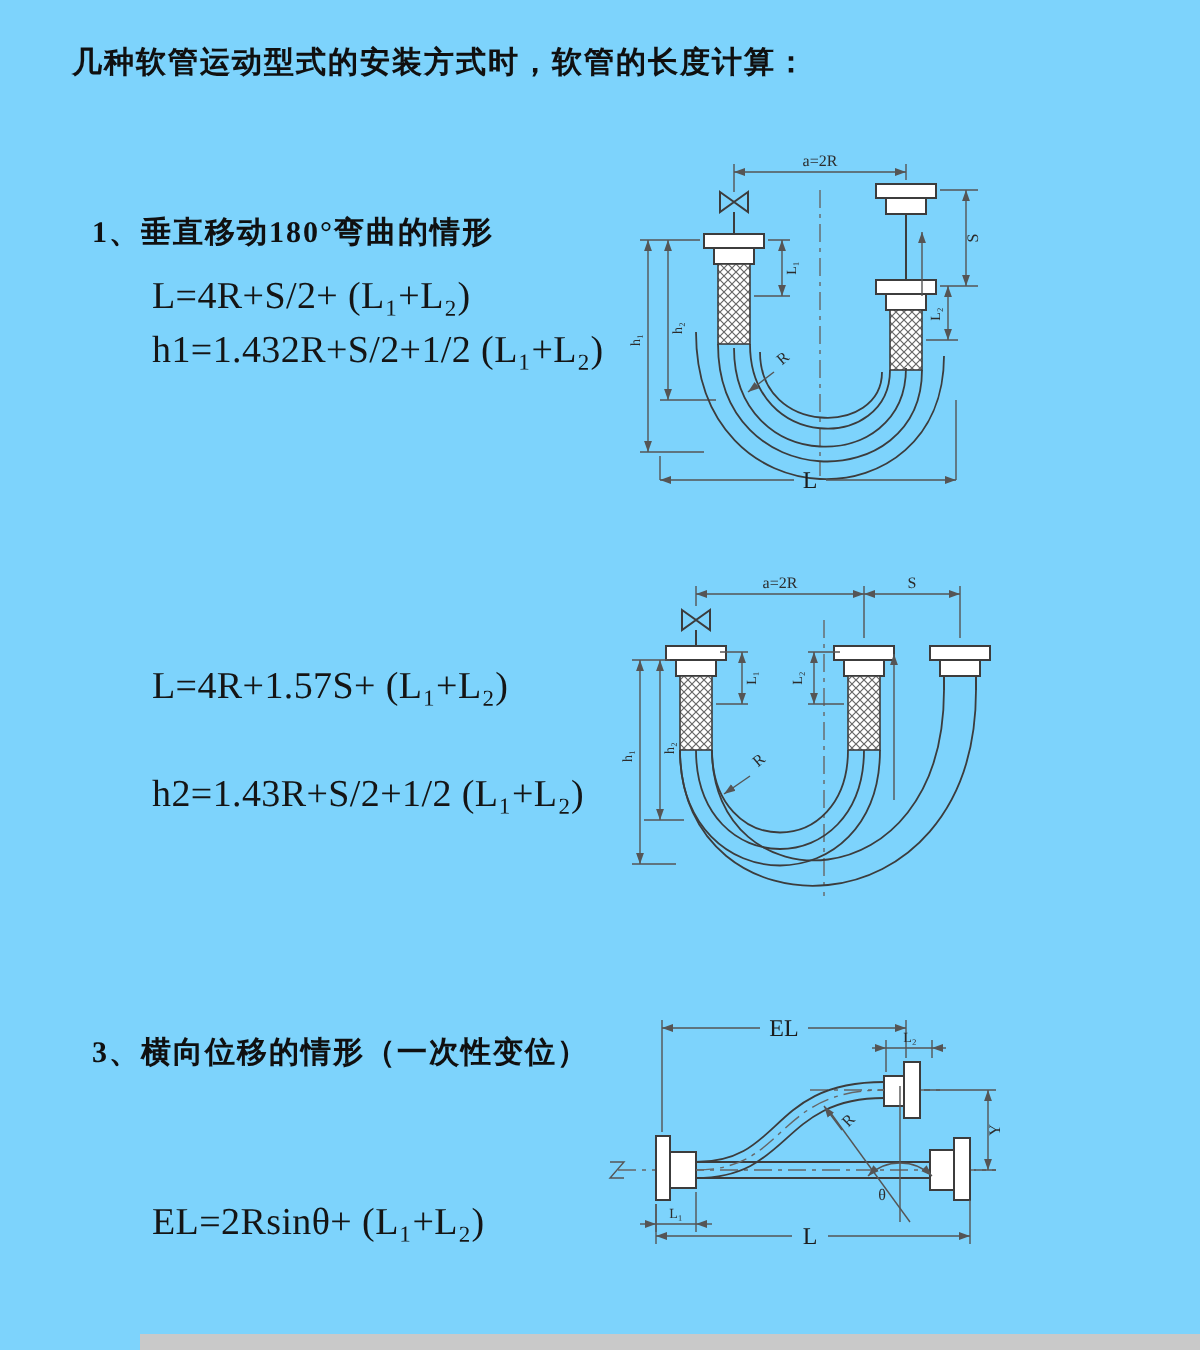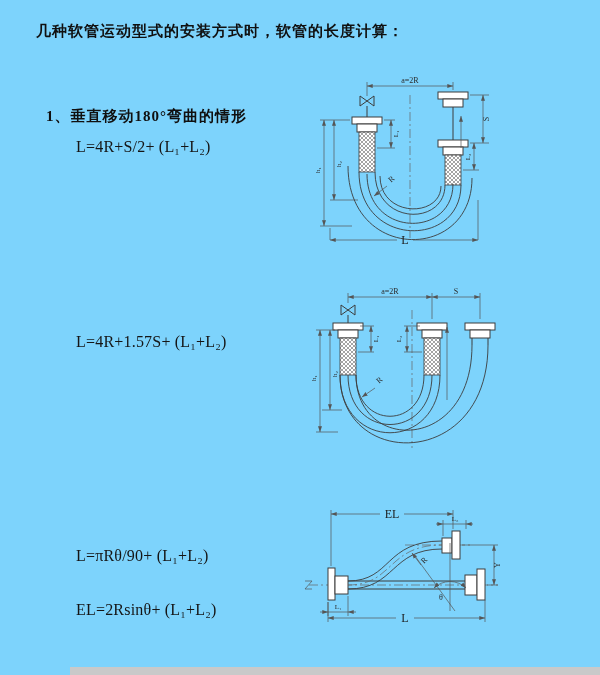--- a/index.html
+++ b/index.html
@@ -10,21 +10,21 @@
   }
   .title{
     position:absolute;font-size:15px;font-weight:bold;letter-spacing:1px;color:#101010;
     white-space:nowrap;
   }
   .heading{
     position:absolute;font-size:15px;font-weight:bold;letter-spacing:1px;color:#101010;
     white-space:nowrap;
   }
   .formula{
-    position:absolute;font-size:16px;font-weight:normal;color:#151515;
+    position:absolute;font-size:19px;font-weight:normal;color:#151515;
     white-space:nowrap;letter-spacing:0.2px;
   }
   svg{position:absolute;left:0;top:0;}
   .ln{stroke:#3c3c3c;stroke-width:1;fill:none;}
   .fl{stroke:#3c3c3c;stroke-width:1;fill:#ffffff;}
   .hose{stroke:#3c3c3c;stroke-width:0.9;fill:none;}
   .thin{stroke:#555;stroke-width:0.7;fill:none;}
   .dash{stroke:#666;stroke-width:0.7;fill:none;stroke-dasharray:9 3 2 3;}
   .braid{stroke:#3c3c3c;stroke-width:0.8;fill:url(#braidpat);}
   .dim{font-size:8px;fill:#2c2c2c;}
@@ -34,24 +34,26 @@
 </style>
 </head>
 <body>
 
 <div class="sheet">
 
   <div class="title" style="left:36px;top:22px">几种软管运动型式的安装方式时，软管的长度计算：</div>
 
   <div class="heading" style="left:46px;top:107px">1、垂直移动180°弯曲的情形</div>
   <div class="formula" style="left:76px;top:138px">L=4R+S/2+ (L₁+L₂)</div>
+  <div class="formula" style="left:76px;top:165px">h1=1.432R+S/2+1/2 (L₁+L₂)</div>
 
   <div class="formula" style="left:76px;top:333px">L=4R+1.57S+ (L₁+L₂)</div>
-
-  <div class="formula" style="left:76px;top:547px">L=πRθ/90+ (L₁+L₂)</div>
+  <div class="formula" style="left:76px;top:387px">h2=1.43R+S/2+1/2 (L₁+L₂)</div>
+
+  <div class="heading" style="left:46px;top:517px">3、横向位移的情形（一次性变位）</div>
   <div class="formula" style="left:76px;top:601px">EL=2Rsinθ+ (L₁+L₂)</div>
 
   <svg width="600" height="675" viewBox="0 0 600 675">
     <defs>
       <pattern id="braidpat" width="4" height="4" patternUnits="userSpaceOnUse">
         <rect width="4" height="4" fill="#ffffff"></rect>
         <path d="M0,0 L4,4 M4,0 L0,4" stroke="#666" stroke-width="0.6"></path>
       </pattern>
       <marker id="arr" viewBox="0 0 10 10" refX="9" refY="5" markerWidth="9" markerHeight="9" orient="auto-start-reverse">
         <path d="M0,1.8 L9,5 L0,8.2 z" fill="#555"></path>

